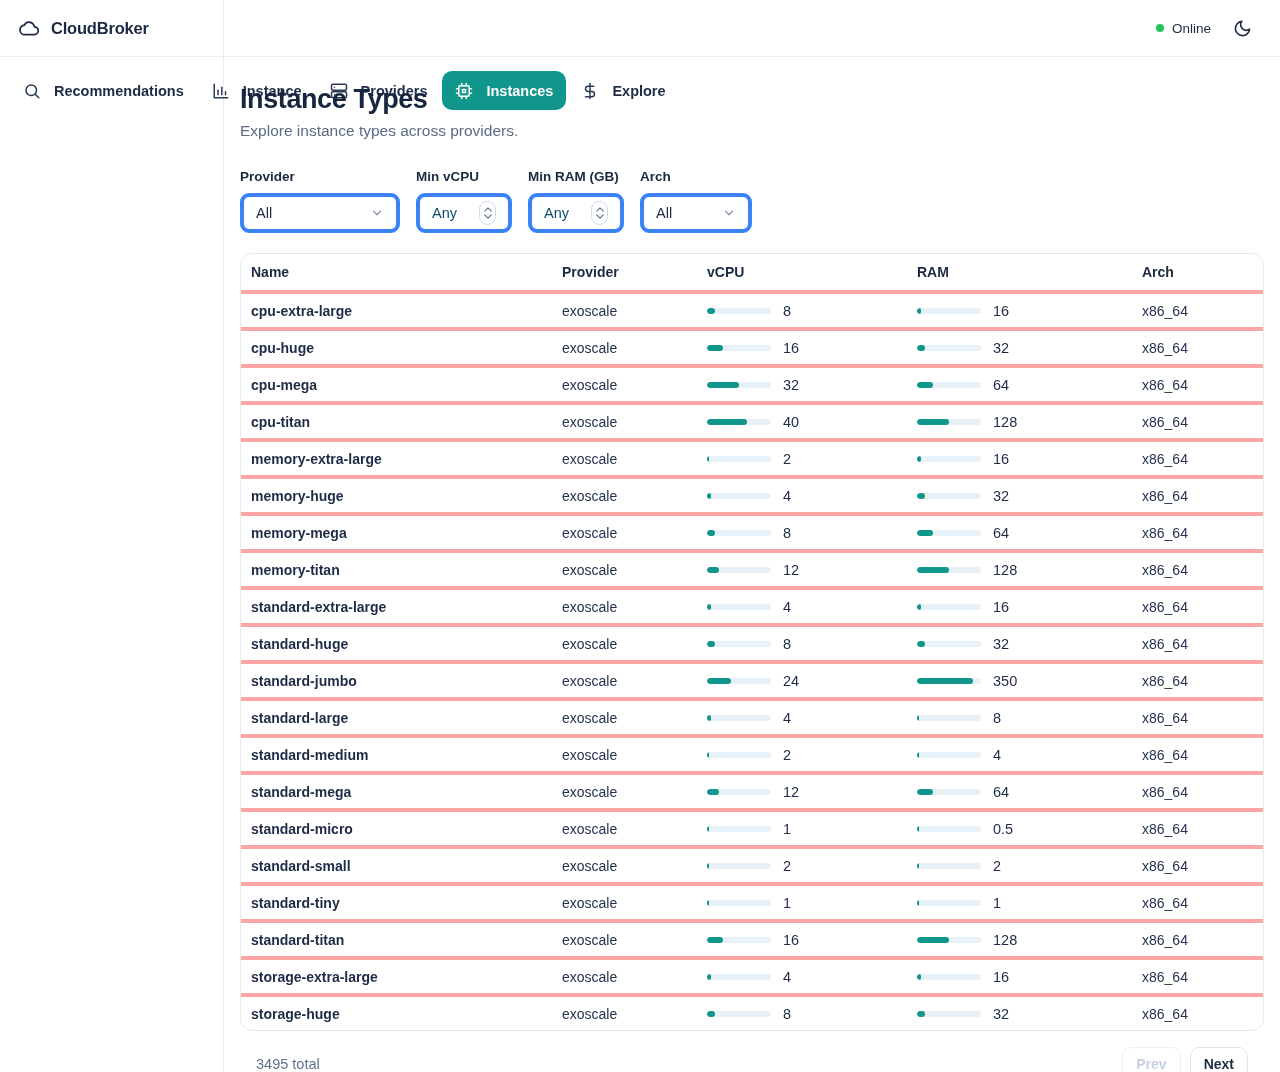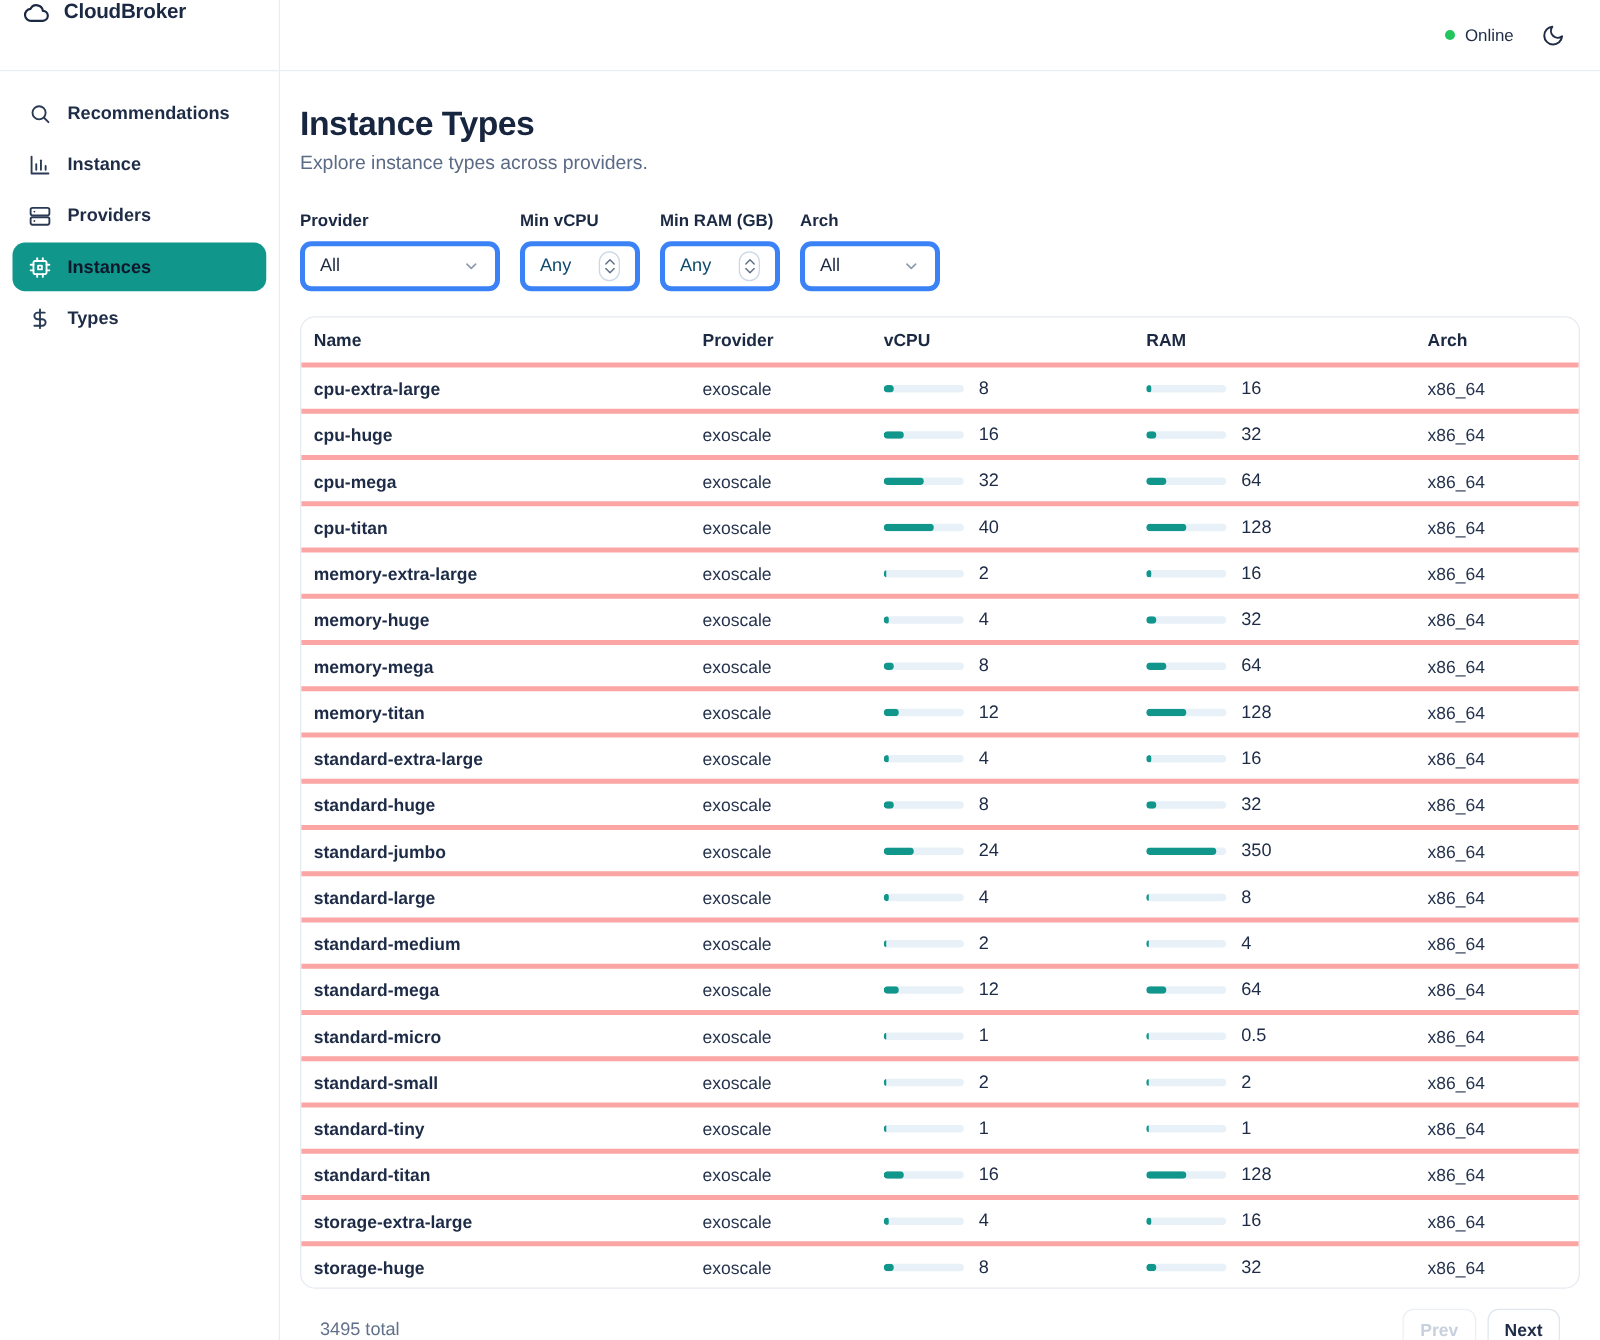--- a/index.html
+++ b/index.html
@@ -10,33 +10,33 @@
     font-family: "Liberation Sans", sans-serif;
     color: #1b2942;
     display: flex;
     overflow: hidden;
   }
   svg { display: block; }
 
   
   .sidebar { width: 224px; flex: 0 0 224px; border-right: 1px solid #e9edf3; }
   .logo-row {
-    height: 57px; display: flex; gap: 11px;
+    height: 57px; display: flex; align-items: center; gap: 11px;
     padding: 0 19px; border-bottom: 1px solid #e9edf3;
     font-size: 16.5px; font-weight: bold; letter-spacing: -0.2px;
   }
-  .nav { padding: 14px 10px; display: flex; flex-direction: column; gap: 2px; }
+  .nav { padding: 14px 10px; display: flex; gap: 2px; }
   .nav-item {
     display: flex; align-items: center; gap: 13px;
     height: 39px; padding: 0 13px; border-radius: 10px;
     font-size: 14.5px; font-weight: 600; color: #1e2c46; cursor: pointer;
     white-space: nowrap;
   }
   .nav-item .ni-icon { width: 18px; height: 18px; flex: 0 0 18px; color: #2a3a55; }
-  .nav-item.active { background: #10968a; color: #0f172a; }
+  .nav-item.active { background: #10968a; color: #ffffff; }
   .nav-item.active .ni-icon { color: #ffffff; }
 
   
   .main { flex: 1; display: flex; flex-direction: column; min-width: 0; }
   .topbar {
     height: 57px; flex: 0 0 57px; border-bottom: 1px solid #e9edf3;
     display: flex; align-items: center; justify-content: flex-end;
     gap: 22px; padding: 0 28px;
   }
   .status { display: flex; align-items: center; gap: 8px; font-size: 13.5px; color: #1e2c46; }
@@ -158,21 +158,21 @@
         </span>
         <span>Instances</span>
       </div>
       <div class="nav-item">
         <span class="ni-icon">
           <svg width="18" height="18" viewBox="0 0 24 24" fill="none" stroke="currentColor" stroke-width="2" stroke-linecap="round" stroke-linejoin="round">
             <line x1="12" y1="2" x2="12" y2="22"></line>
             <path d="M17 5.5H9.5a3.5 3.5 0 0 0 0 7h5a3.5 3.5 0 0 1 0 7H6"></path>
           </svg>
         </span>
-        <span>Types</span>
+        <span>Explore</span>
       </div>
     </nav>
 </aside>
 
 <div class="main">
 
   <header class="topbar">
     <span class="status">
       <span class="status-dot" id="status-dot" style="background: rgb(34, 197, 94);"></span>
       <span>Online</span>

